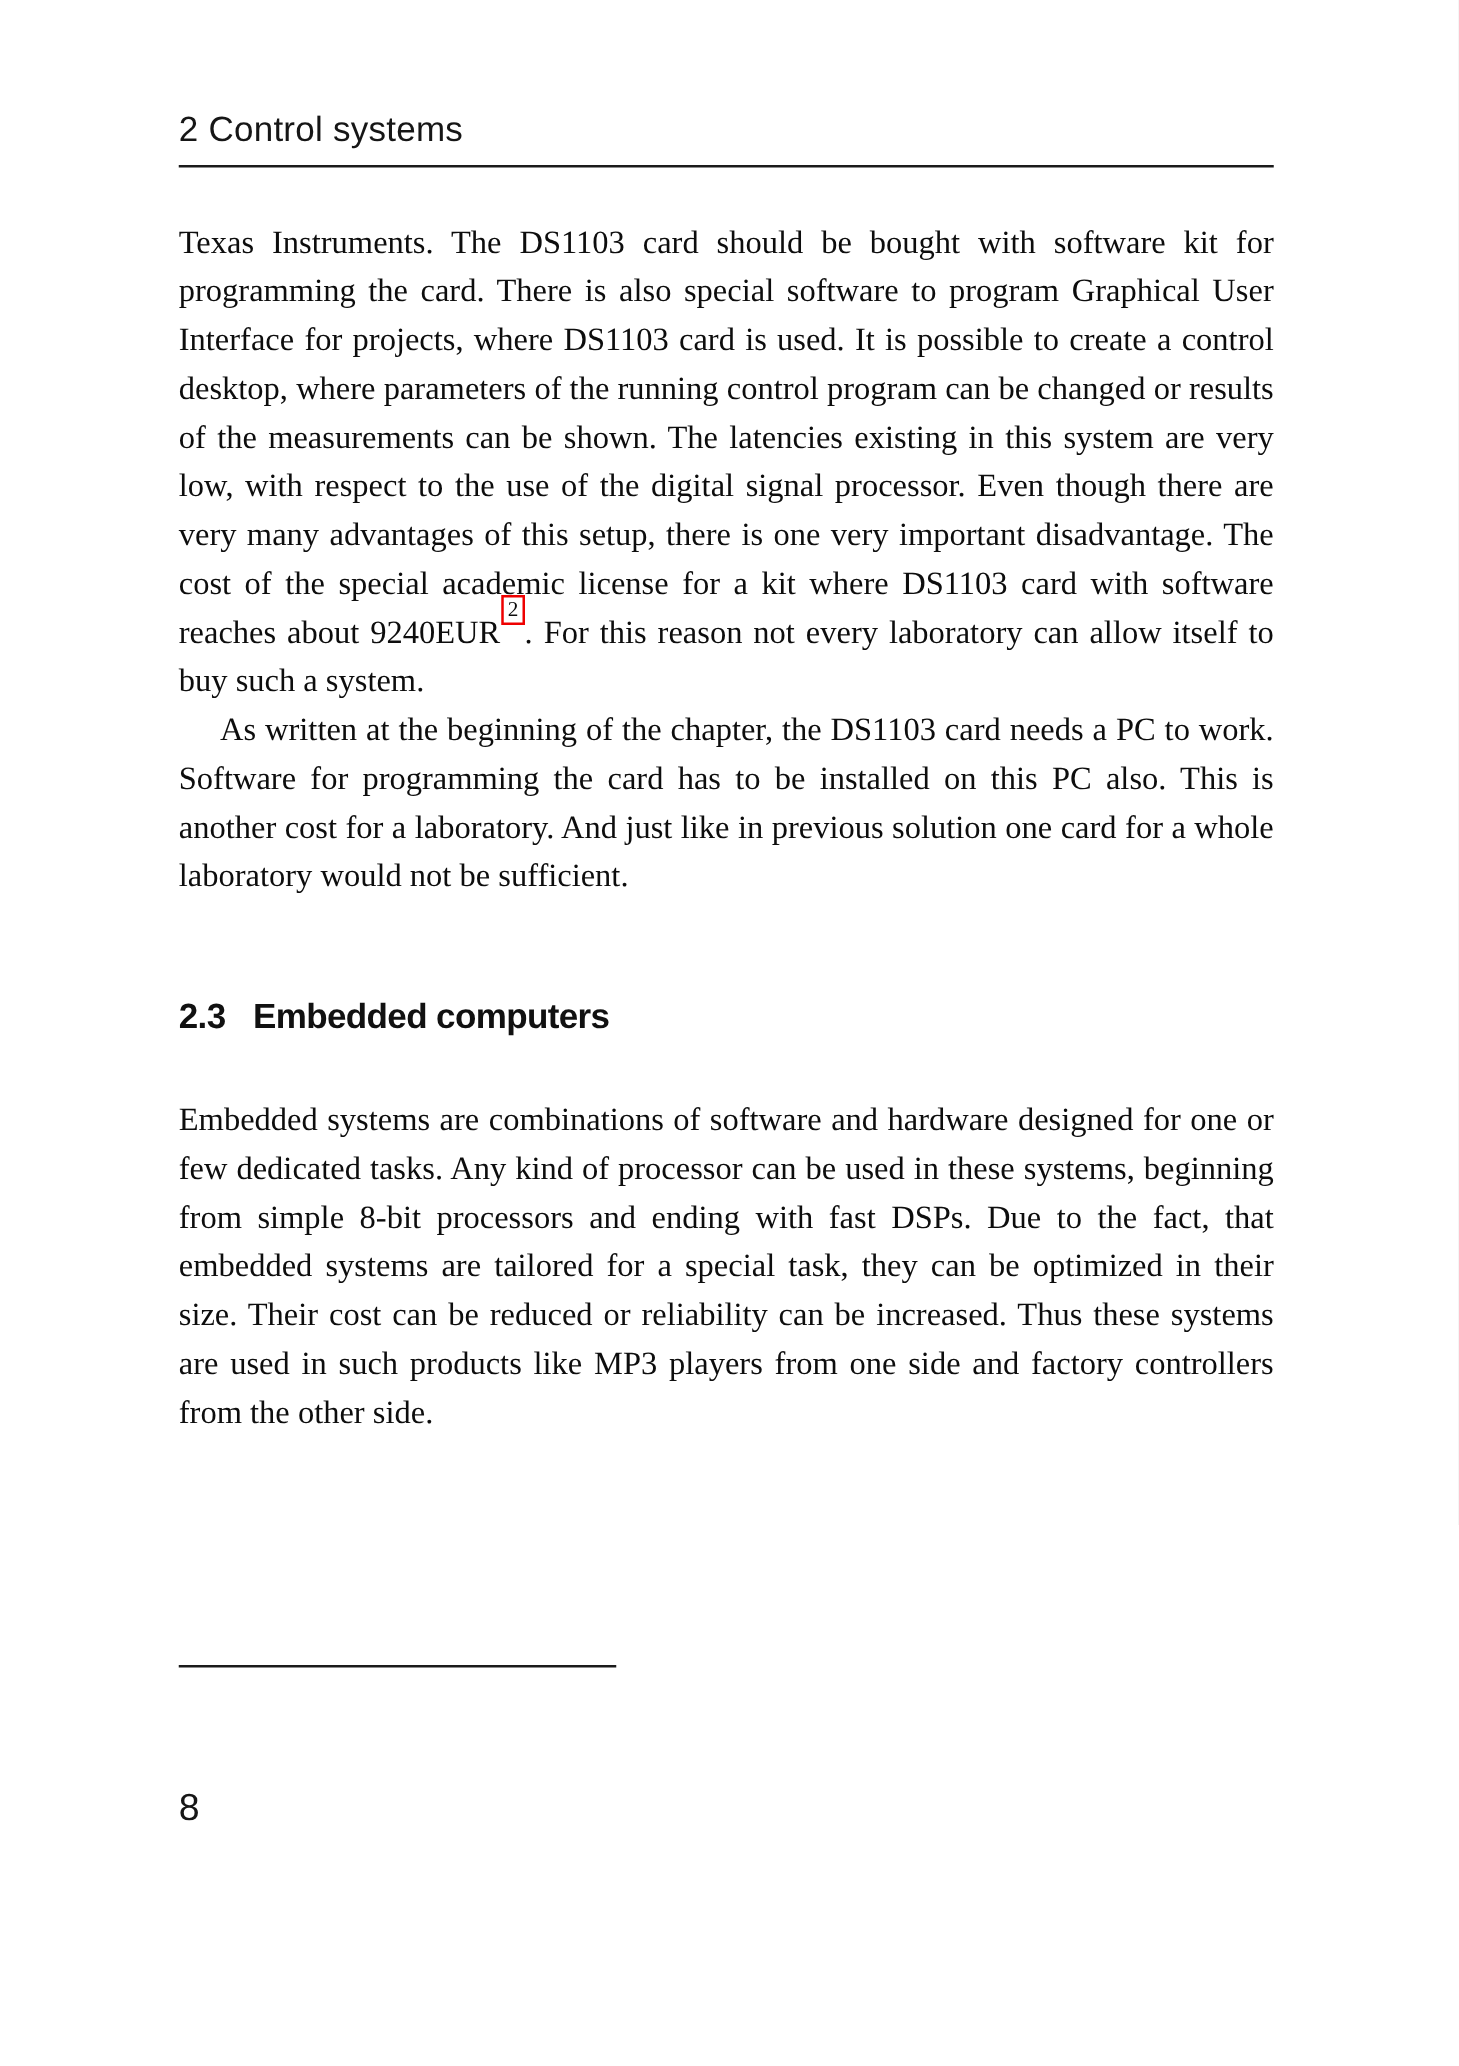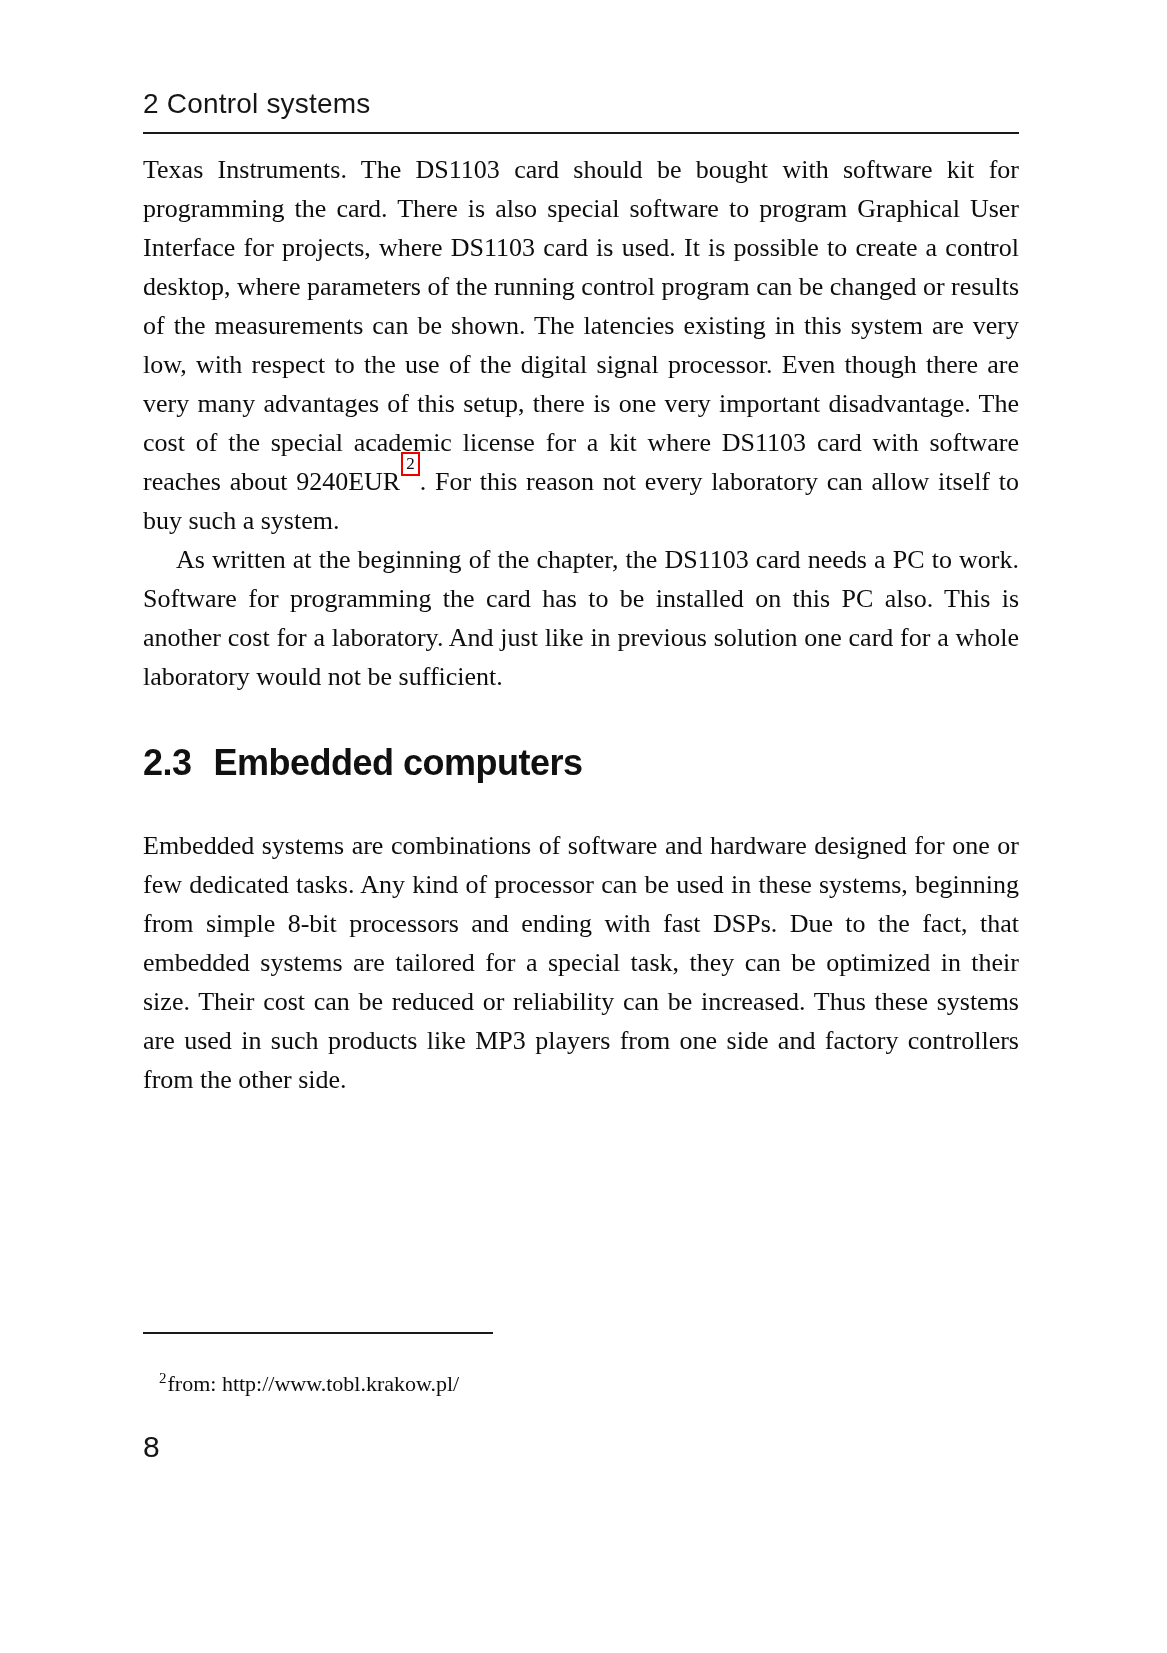--- a/index.html
+++ b/index.html
@@ -31,21 +31,21 @@
     position: absolute;
     left: 143px;
     top: 132px;
     width: 876px;
     height: 2px;
     background: #1a1a1a;
   }
   .content {
     position: absolute;
     left: 143px;
-    top: 150px;
+    top: 174px;
     width: 876px;
     font-size: 26px;
     line-height: 39px;
     text-align: justify;
   }
   .content p { margin: 0; }
   .indent { text-indent: 33px; }
   .footnote-ref {
     display: inline-block;
     position: relative;
@@ -53,24 +53,24 @@
     border: 2px solid var(--footnote-ref-box, #ee0000);
     font-size: 17px;
     line-height: 1;
     padding: 1px 3px 2px 3px;
     margin-left: 1px;
     color: #0d0d0d;
     text-decoration: none;
     cursor: pointer;
   }
   .section-heading {
-    margin: 46px 0 42px 0;
+    margin: 72px 0 42px 0;
     font-family: "Liberation Sans", sans-serif;
     font-weight: 700;
-    font-size: 36px;
+    font-size: 28px;
     line-height: 42px;
     letter-spacing: -0.5px;
     color: #111111;
     text-align: left;
   }
   .section-number { margin-right: 22px; }
   .footnote-rule {
     position: absolute;
     left: 143px;
     top: 1332px;
@@ -118,17 +118,16 @@
 
     <h2 class="section-heading"><span class="section-number">2.3</span><span>Embedded computers</span></h2>
 
     <p>Embedded systems are combinations of software and hardware designed for one or few dedicated tasks. Any kind of processor can be used in these systems, beginning from simple 8-bit processors and ending with fast DSPs. Due to the fact, that embedded systems are tailored for a special task, they can be optimized in their size. Their cost can be reduced or reliability can be increased. Thus these systems are used in such products like MP3 players from one side and factory controllers from the other side.</p>
 
 
   </div>
 
   <div class="footnote-rule"></div>
 
-  <p class="footnote"><sup class="footnote-marker">2</sup><span>from: http://www.tobl.krakow.pl/</span></p>
 
   <div class="page-number">8</div>
 
 </div>
 
 </body></html>

